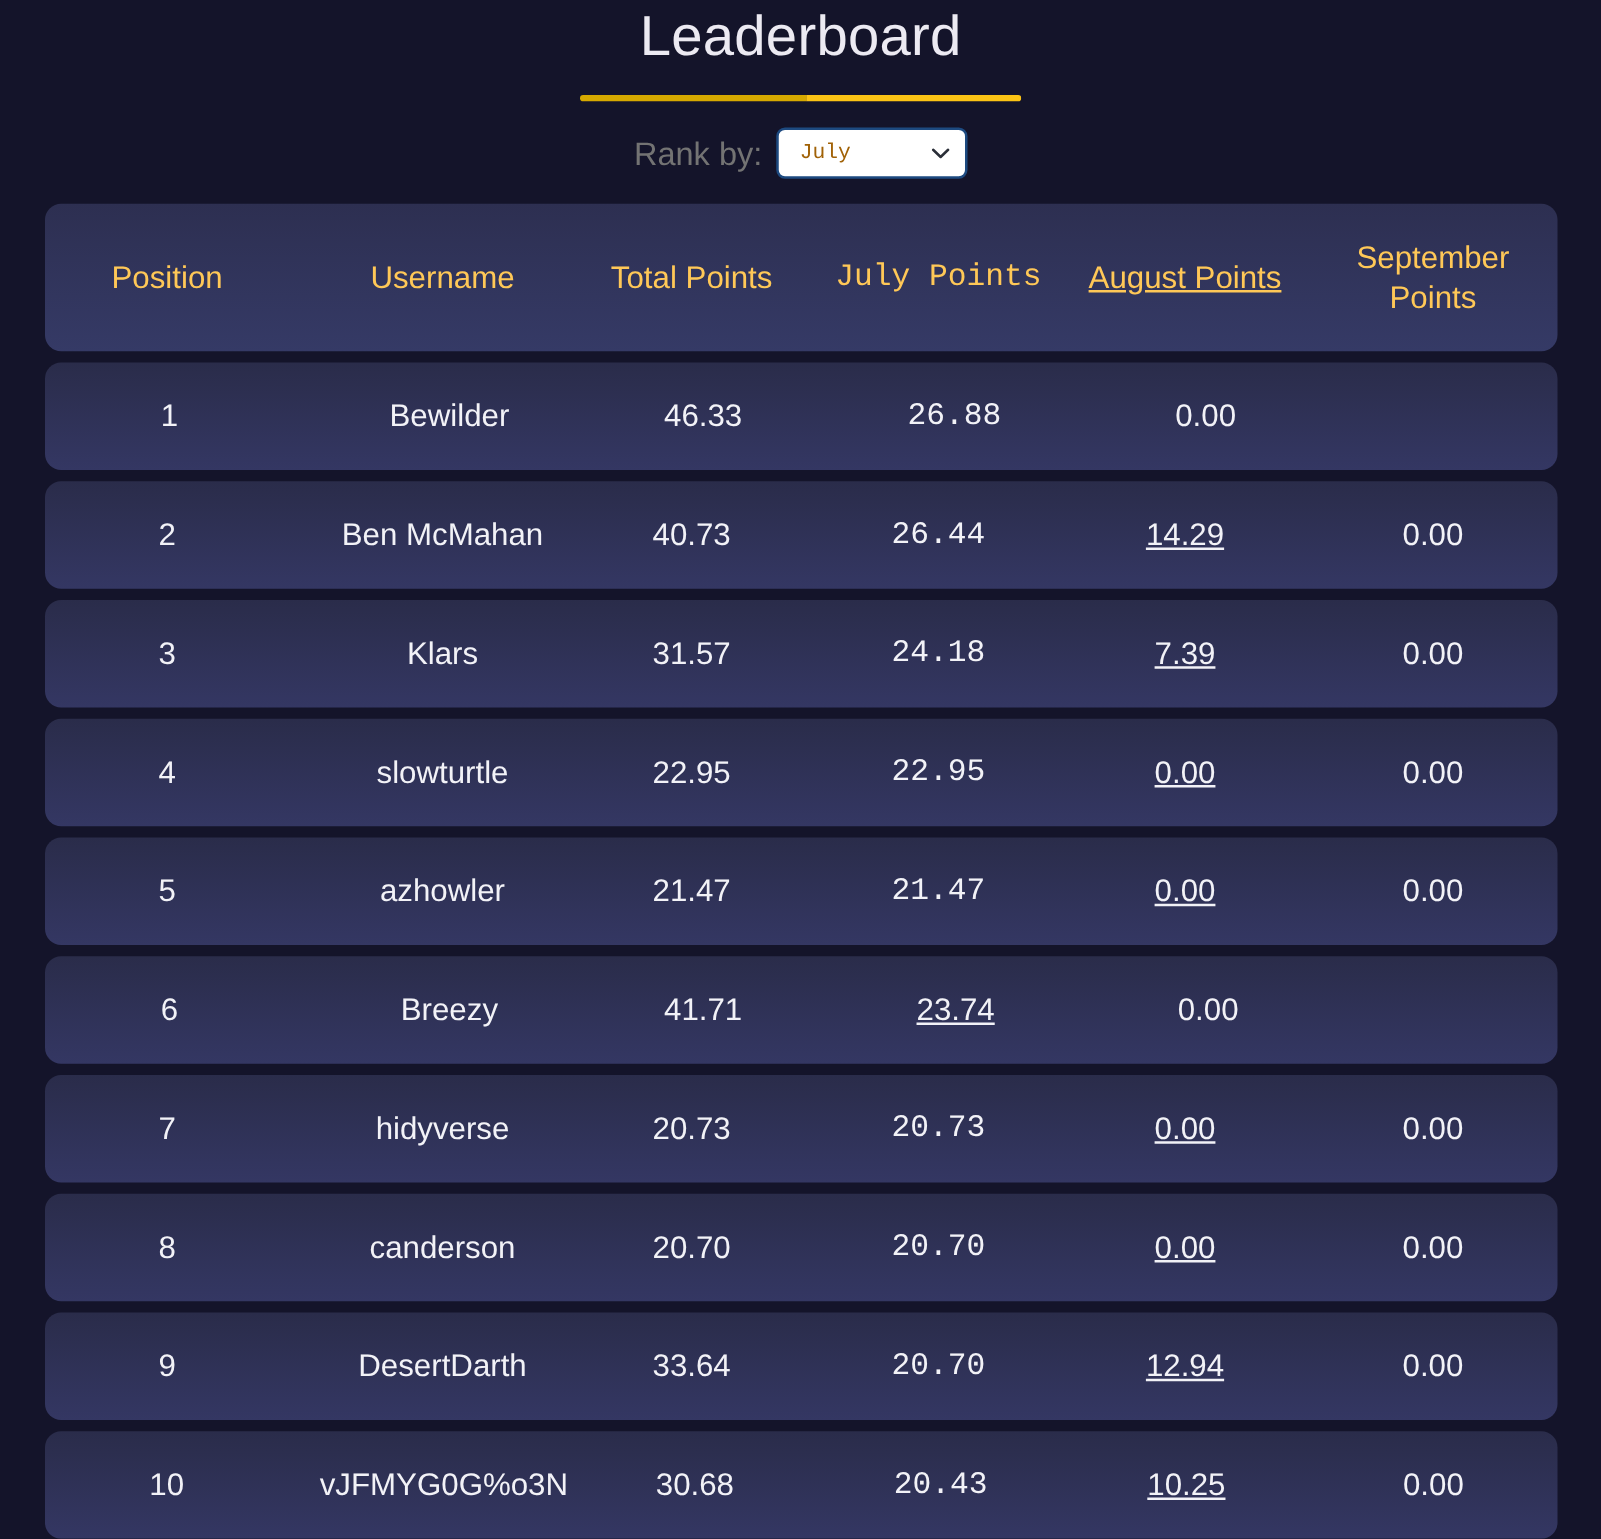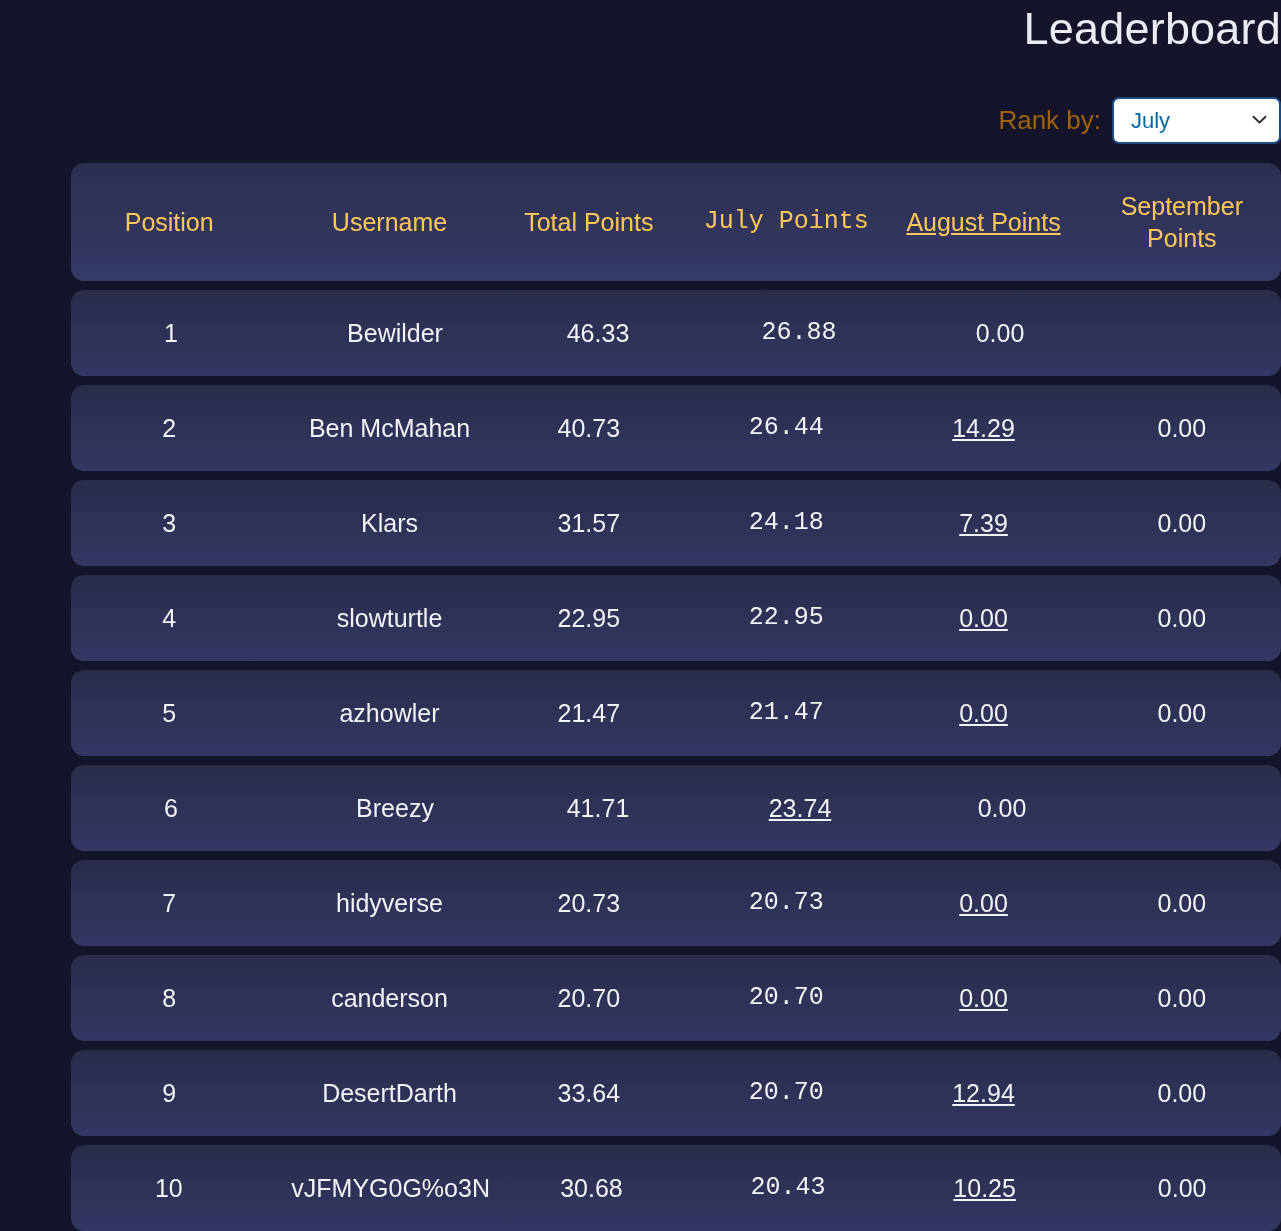--- a/index.html
+++ b/index.html
@@ -14,21 +14,21 @@
   body {
     font-family: "Liberation Sans", sans-serif;
     color: #e8e8ee;
   }
 
   .page {
     width: 1281px;
     height: 1231px;
     display: flex;
     flex-direction: column;
-    align-items: flex-end;
+    align-items: center;
     background: #14142a;
   }
 
   
   .page-title {
     font-size: 45px;
     font-weight: 400;
     color: #eceaf2;
     letter-spacing: 0.2px;
     margin-top: 2px;
@@ -62,35 +62,35 @@
   
   .rank-row {
     margin-top: 21px;
     display: flex;
     align-items: center;
     gap: 11px;
     height: 46px;
   }
   .rank-label {
     font-size: 26px;
-    color: #a16207;
+    color: #737373;
     font-weight: 400;
     line-height: 30px;
   }
   .select-wrap {
     position: relative;
     display: inline-block;
   }
   .rank-select {
     appearance: none;
     -webkit-appearance: none;
     -moz-appearance: none;
-    font-family: Liberation Sans, sans-serif;
-    font-size: 22px;
-    color: #0369a1;
+    font-family: Liberation Mono, monospace;
+    font-size: 17px;
+    color: #a16207;
     background: #ffffff;
     border: 2px solid #1d4a80;
     border-radius: 7px;
     padding: 9px 40px 9px 17px;
     outline: none;
     cursor: pointer;
     box-shadow: 0 0 0 2px rgba(20,20,42,0.0);
     min-width: 100px;
   }
   .select-chevron {

